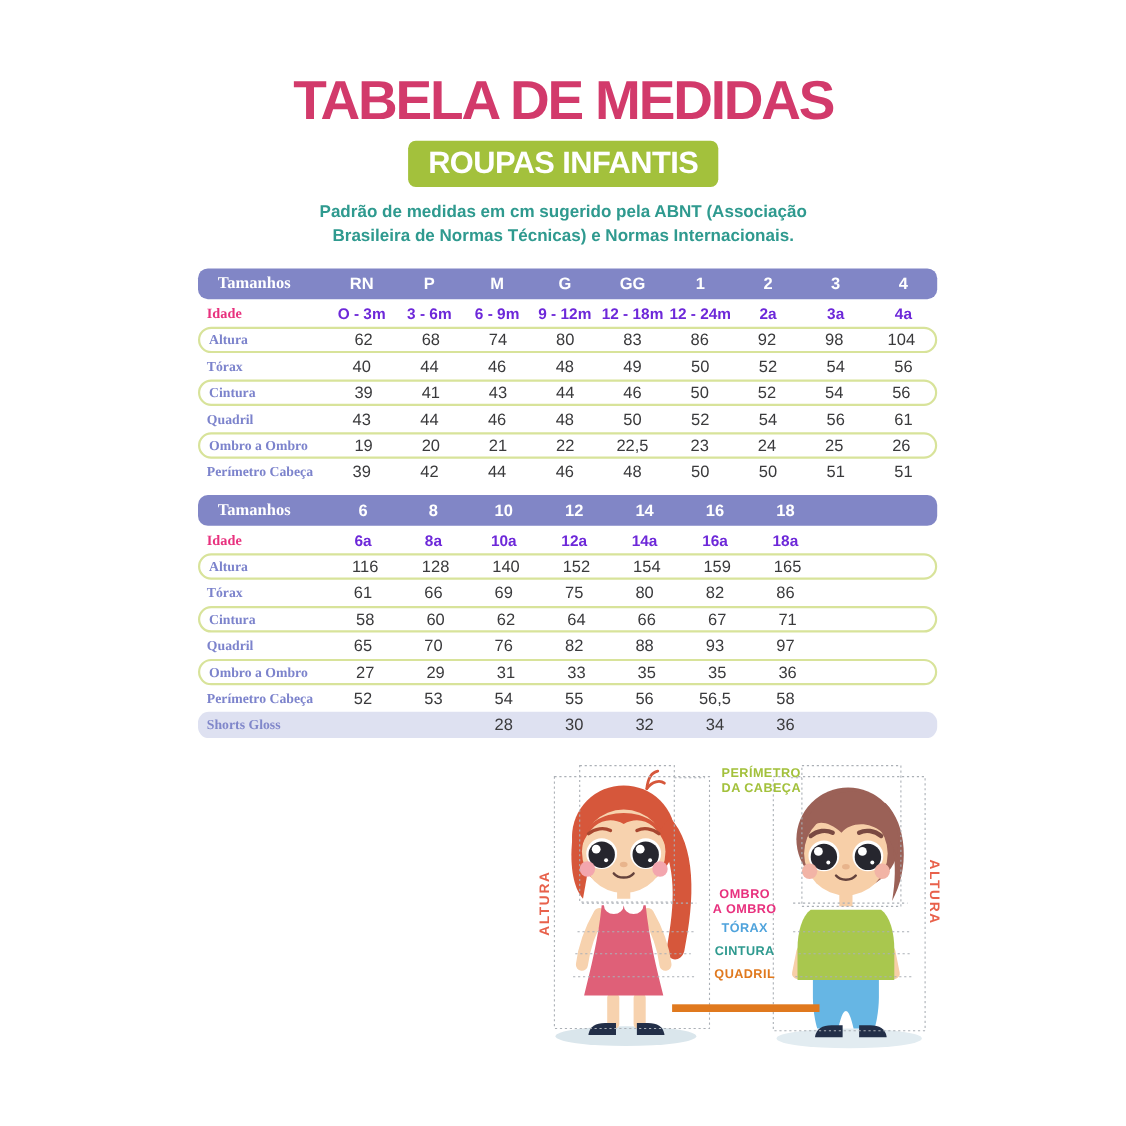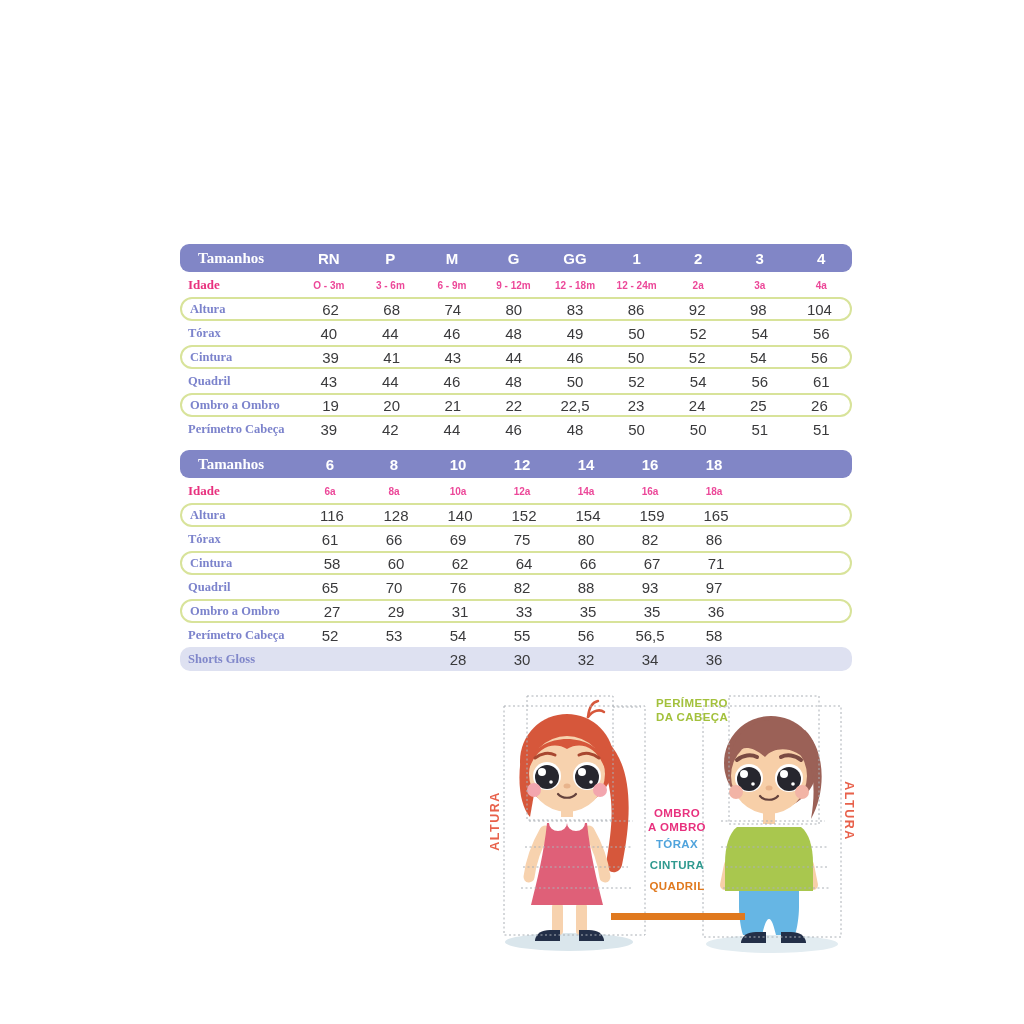--- a/index.html
+++ b/index.html
@@ -21,21 +21,21 @@
   .thead{height:28px;background:#8186C6;border-radius:9px;margin-bottom:1px;}
   .thead .rlabel{color:#fff;font-size:15px;padding-left:18px;}
   .thead .cell{color:#fff;font-size:15px;font-weight:bold;}
   .rlabel{flex:0 0 118px;width:118px;font-size:12.5px;font-weight:bold;color:#7C83CC;
           padding-left:8px;box-sizing:border-box;white-space:nowrap;font-family:Liberation Serif, serif;}
   .cell{text-align:center;font-size:15px;color:#3A3A3C;}
   .t1 .cell{flex:1;}
   .t2 .cell{flex:0 0 64px;}
   .t2 .fill{flex:1;}
   .age .rlabel{color:#E8317E;font-size:13px;}
-  .age .cell{color:#ec4899;font-size:10px;font-weight:bold;}
+  .age .cell{color:#6d28d9;font-size:14px;font-weight:bold;}
   .pill{border:2px solid #D8E39A;border-radius:12px;}
   .highlight{background:#DEE1F1;border-radius:10px;}
   .highlight .rlabel{color:#8087CA;}
 
   
   .logo{position:absolute;left:152px;top:768px;width:316px;text-align:center;
         font-family:"Liberation Serif","DejaVu Serif",serif;font-weight:bold;
         font-size:96px;line-height:96px;color:#3E4356;letter-spacing:-3px;}
   .logo-i{position:relative;display:inline-block;}
   .logo-dot{position:absolute;left:50%;top:18px;width:16px;height:16px;margin-left:-7px;
@@ -53,20 +53,26 @@
   .altura-label{position:absolute;width:90px;text-align:center;font-weight:bold;
                 color:#E8614B;font-size:12.5px;letter-spacing:1.5px;}
   #altura-left{left:-25px;top:129px;transform:rotate(-90deg);}
   #altura-right{left:329px;top:119px;transform:rotate(90deg);}
 </style>
 </head>
 <body>
 
 <div class="page">
 
+  <div class="hdr">
+    <h1 class="title">TABELA DE MEDIDAS</h1>
+    <div><span class="badge">ROUPAS INFANTIS</span></div>
+    <p class="subtitle"><span>Padrão de medidas em cm sugerido pela ABNT (Associação</span><br>
+    <span>Brasileira de Normas Técnicas) e Normas Internacionais.</span></p>
+  </div>
 
   <div id="tables-root">
       <div class="size-table t1">
         <div class="trow thead">
           <span class="rlabel">Tamanhos</span>
           <span class="cell">RN</span>
           <span class="cell">P</span>
           <span class="cell">M</span>
           <span class="cell">G</span>
           <span class="cell">GG</span>

